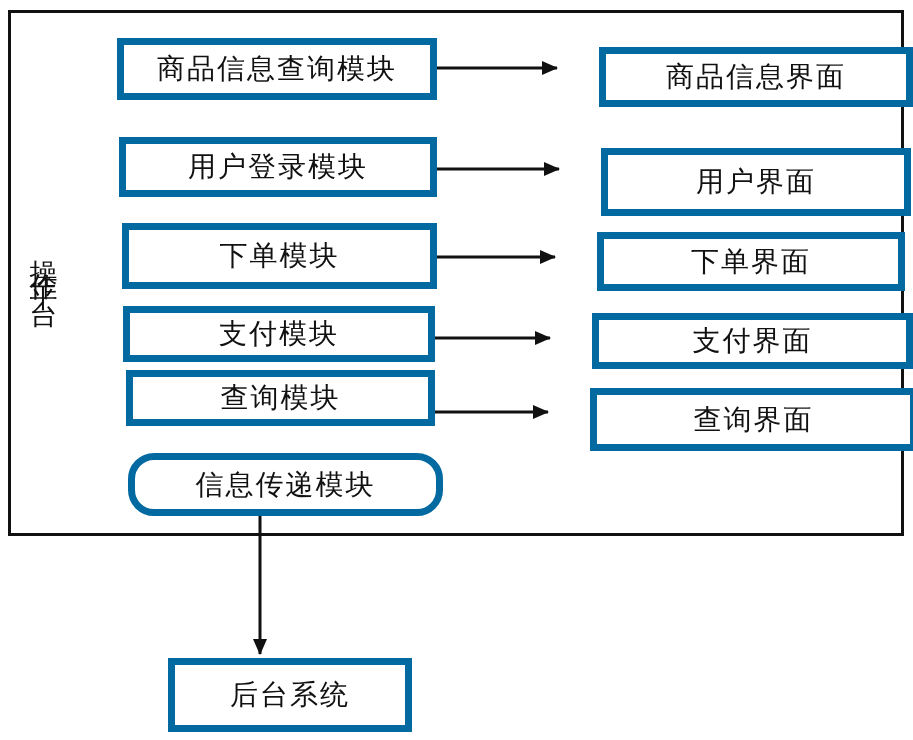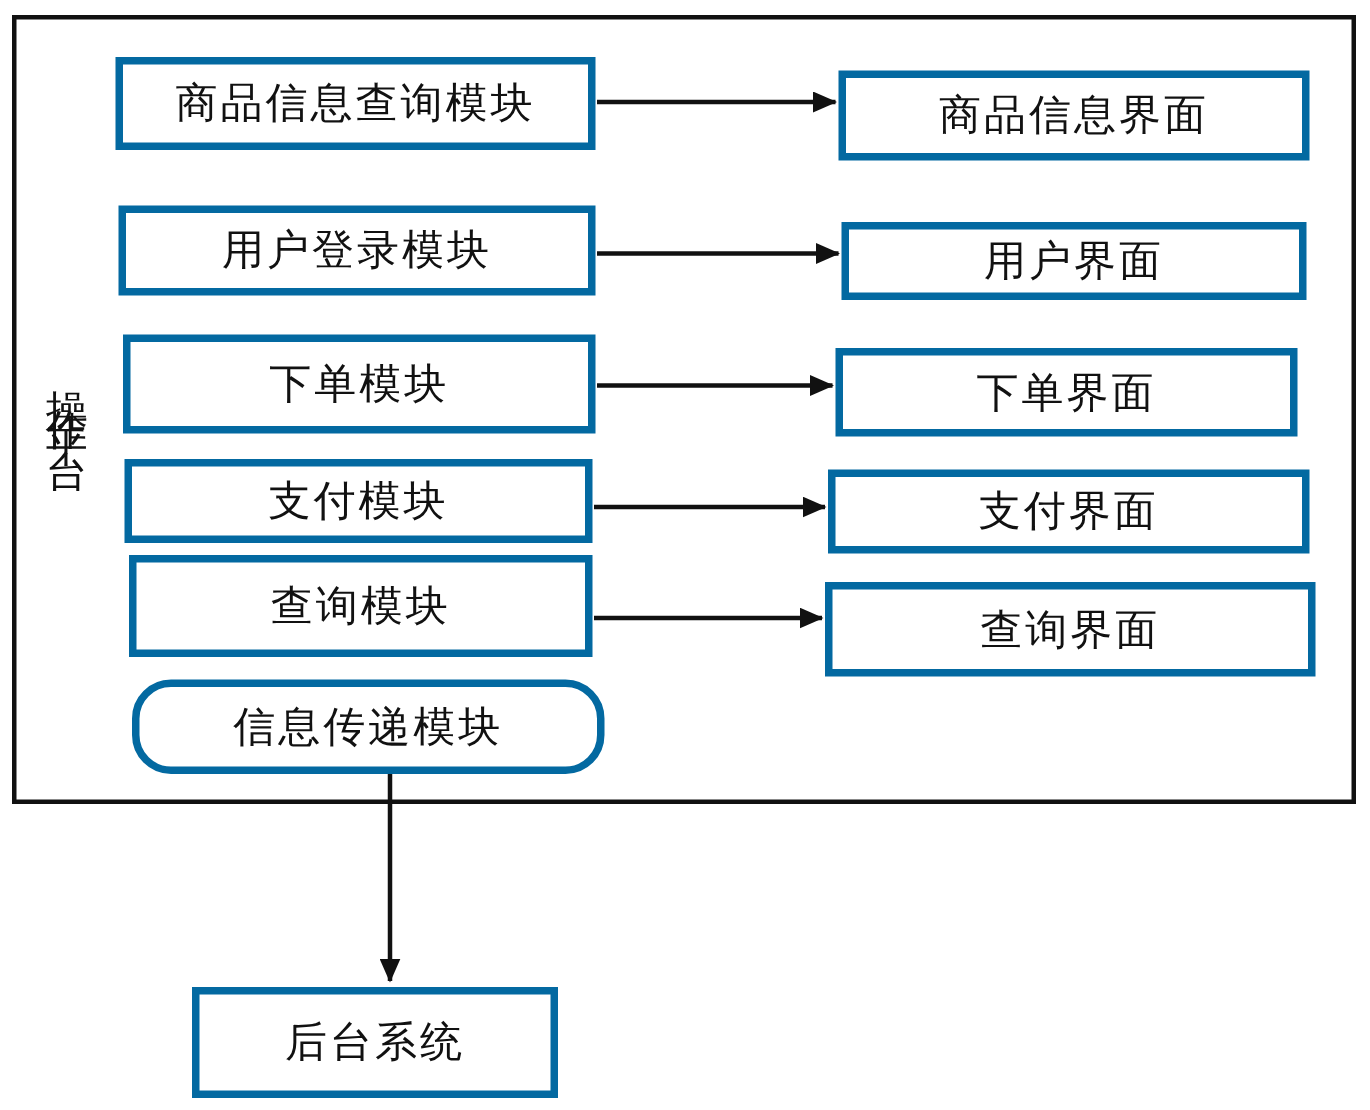--- a/index.html
+++ b/index.html
@@ -12,28 +12,29 @@
     width: 913px;
     height: 740px;
     background: #ffffff;
     font-family: "Liberation Serif", "DejaVu Serif", serif;
     color: #111111;
     overflow: hidden;
   }
   .box {
     position: absolute;
     box-sizing: border-box;
-    border: 5px solid #0369a1;
+    border: 7px solid #0369a1;
     background: #ffffff;
     display: flex;
     align-items: center;
     justify-content: center;
     font-size: 28px;
     letter-spacing: 2px;
     white-space: nowrap;
+    margin-left: 40px;
   }
   .outer {
     position: absolute;
     box-sizing: border-box;
     border: 3px solid #111111;
     left: 8px;
     top: 10px;
     width: 896px;
     height: 526px;
     background: #ffffff;
@@ -48,25 +49,25 @@
     font-size: 28px;
     letter-spacing: 13px;
     line-height: 34px;
     color: #111111;
   }
   
   .m1 { left: 77px;  top: 38px;  width: 320px; height: 62px; }
   .m2 { left: 79px;  top: 137px; width: 318px; height: 60px; }
   .m3 { left: 82px;  top: 223px; width: 315px; height: 66px; }
   .m4 { left: 83px;  top: 306px; width: 312px; height: 56px; justify-content: center; }
-  .m5 { left: 86px;  top: 370px; width: 309px; height: 68px; }
+  .m5 { left: 86px;  top: 370px; width: 309px; height: 56px; }
   .m6 { left: 88px;  top: 453px; width: 315px; height: 63px; border-radius: 26px; }
   
   .i1 { left: 559px; top: 47px;  width: 314px; height: 60px; }
-  .i2 { left: 561px; top: 148px; width: 310px; height: 52px; }
+  .i2 { left: 561px; top: 148px; width: 310px; height: 68px; }
   .i3 { left: 557px; top: 232px; width: 308px; height: 59px; justify-content: center; }
   .i4 { left: 552px; top: 313px; width: 321px; height: 56px; }
   .i5 { left: 550px; top: 388px; width: 327px; height: 63px; justify-content: center; }
   
   .backend { left: 128px; top: 658px; width: 244px; height: 74px; }
   svg.arrows {
     position: absolute;
     left: 0;
     top: 0;
     pointer-events: none;

